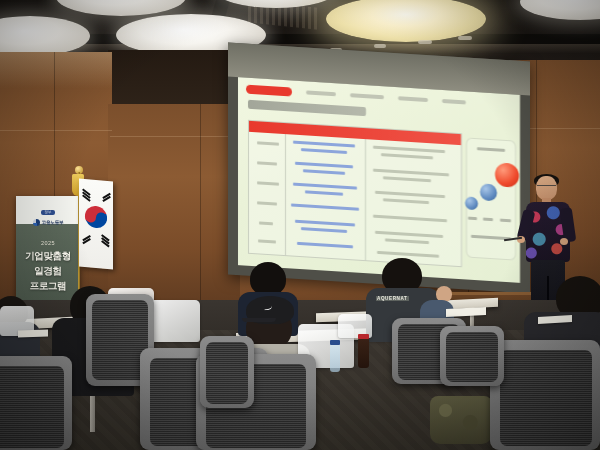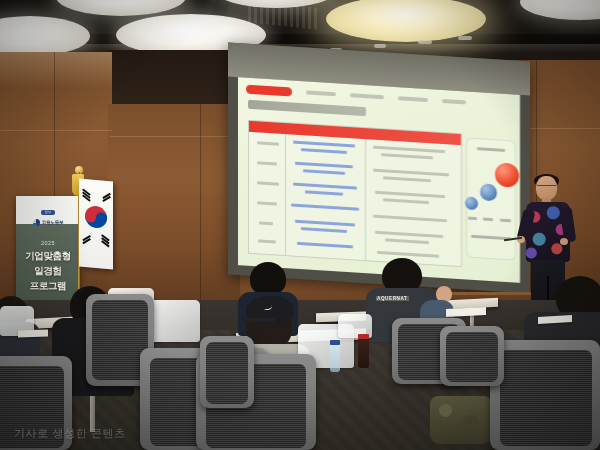--- a/index.html
+++ b/index.html
@@ -409,14 +409,13 @@
     <div class="chair-back" style="left:490px;top:340px;width:110px;height:110px;"></div>
     <div class="chair-mesh" style="left:500px;top:350px;width:92px;height:96px;"></div>
   </div>
 
   <div class="chair">
     <div class="chair-back" style="left:440px;top:326px;width:64px;height:60px;"></div>
     <div class="chair-mesh" style="left:446px;top:332px;width:52px;height:50px;"></div>
   </div>
 
   <div class="vig"></div>
-  <div class="watermark">기사로 생성한 콘텐츠</div>
 </div>
 
 </body></html>

